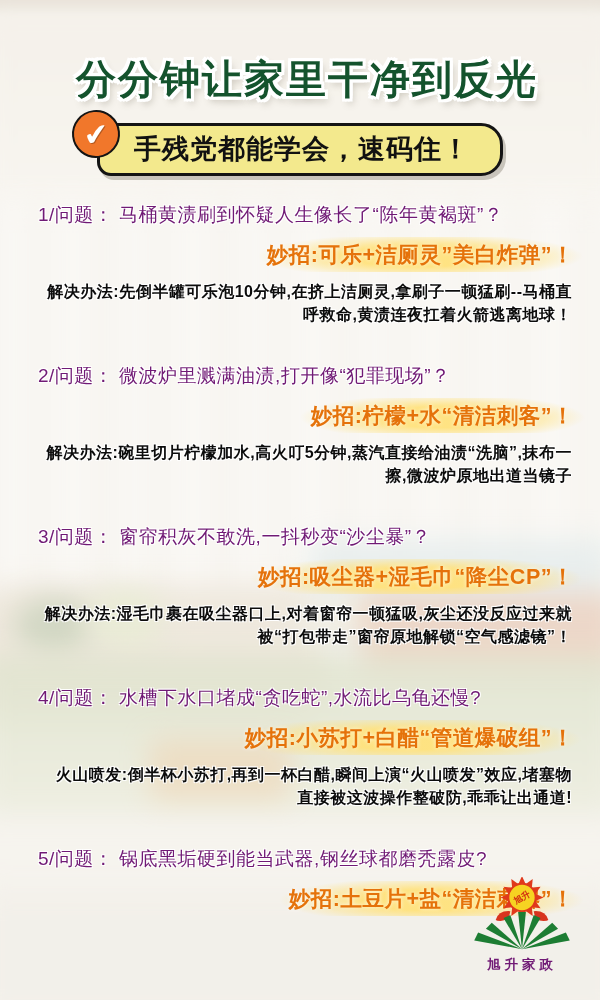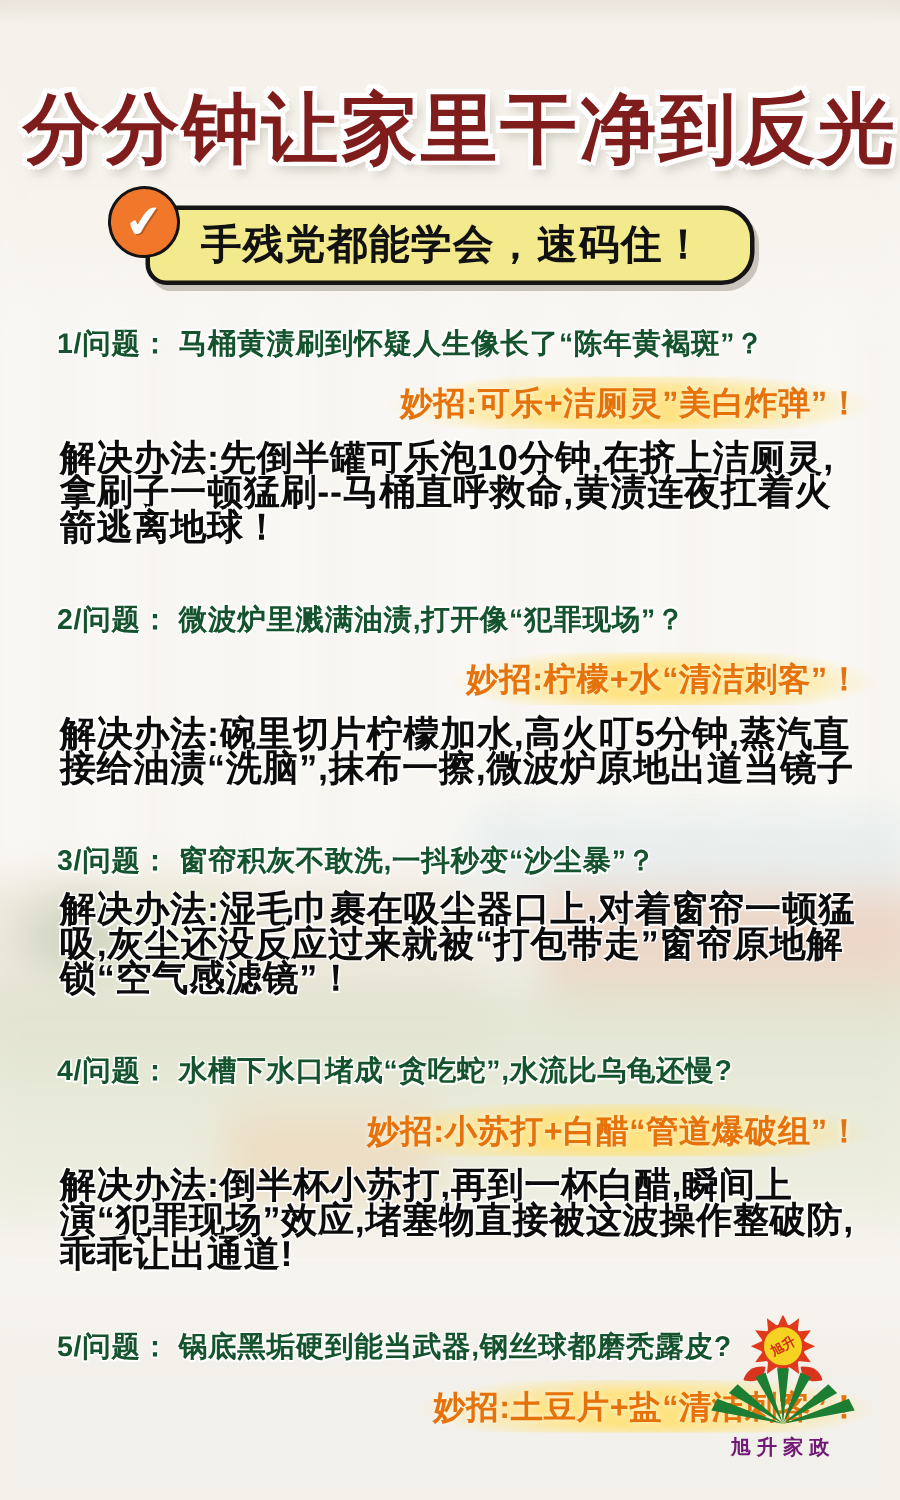--- a/index.html
+++ b/index.html
@@ -36,24 +36,24 @@
                  background: linear-gradient(#c2cda6, #dde1c8); opacity: .8; }
   .bg-stone    { left: -20px; right: -20px; bottom: -20px; height: 130px; background: #e9e6de; }
   .bg-basket   { left: 150px; top: 740px; width: 140px; height: 60px; background: #e2b277; opacity: .6; }
   .bg-veil     { inset: 0; background: rgba(252, 250, 246, .48); filter: none !important; }
 
   
   .content { position: relative; padding-top: 52px; }
 
   .title {
     text-align: center;
-    font-size: 51px;
+    font-size: 40px;
     font-weight: 900;
     letter-spacing: 2px;
-    color: #7f1d1d;
+    color: #14532d;
     white-space: nowrap;
     text-shadow:
       -3px -3px 0 #fff, 3px -3px 0 #fff, -3px 3px 0 #fff, 3px 3px 0 #fff,
       0 -3px 0 #fff, 0 3px 0 #fff, -3px 0 0 #fff, 3px 0 0 #fff,
       3px 5px 7px rgba(90,80,60,.35);
     margin-left: 14px;
   }
 
   .badge-wrap { display: flex; justify-content: center; margin-top: 16px; }
   .badge {
@@ -85,44 +85,44 @@
     transform: rotate(-6deg);
     text-shadow: 1px 1px 0 rgba(0,0,0,.25);
   }
 
   .sections { margin-top: 26px; }
   .section { margin-bottom: 37px; }
 
   .question {
     padding: 0 26px 0 38px;
     font-size: 19px;
-    font-weight: 700;
-    color: #14532d;
+    font-weight: 400;
+    color: #701a75;
     letter-spacing: .5px;
     text-shadow: -1px -1px 0 rgba(255,255,255,.9), 1px -1px 0 rgba(255,255,255,.9),
                  -1px 1px 0 rgba(255,255,255,.9), 1px 1px 0 rgba(255,255,255,.9);
     white-space: nowrap;
   }
   .tip-row { display: flex; justify-content: flex-end; margin-top: 9px; }
   .tip {
     font-size: 21.5px;
     font-weight: 900;
     color: #e5720a;
     letter-spacing: .5px;
     padding: 3px 26px;
     white-space: nowrap;
     background: radial-gradient(ellipse 58% 85% at 50% 55%,
                 rgba(255,226,125,.95) 35%, rgba(255,226,125,0) 78%);
     text-shadow: 0 0 4px rgba(255,255,255,.8);
   }
   .solution {
     margin-top: 8px;
     padding: 0 28px;
-    text-align: left;
-    font-size: 24px;
+    text-align: right;
+    font-size: 16px;
     font-weight: 800;
     line-height: 23px;
     color: #0c0c0c;
     letter-spacing: .5px;
     text-shadow: -1px -1px 0 rgba(255,255,255,.9), 1px -1px 0 rgba(255,255,255,.9),
                  -1px 1px 0 rgba(255,255,255,.9), 1px 1px 0 rgba(255,255,255,.9);
     margin-left: 12px;
   }
 
   
@@ -187,29 +187,32 @@
       <div class="section">
         <div class="question">2/问题： 微波炉里溅满油渍,打开像“犯罪现场”？</div>
         <div class="tip-row">
           <span class="tip">妙招:柠檬+水“清洁刺客”！</span>
         </div>
         <div class="solution">解决办法:碗里切片柠檬加水,高火叮5分钟,蒸汽直接给油渍“洗脑”,抹布一擦,微波炉原地出道当镜子</div>
       </div>
 
       <div class="section">
         <div class="question">3/问题： 窗帘积灰不敢洗,一抖秒变“沙尘暴”？</div>
+        <div class="tip-row">
+          <span class="tip">妙招:吸尘器+湿毛巾“降尘CP”！</span>
+        </div>
         <div class="solution">解决办法:湿毛巾裹在吸尘器口上,对着窗帘一顿猛吸,灰尘还没反应过来就被“打包带走”窗帘原地解锁“空气感滤镜”！</div>
       </div>
 
       <div class="section">
         <div class="question">4/问题： 水槽下水口堵成“贪吃蛇”,水流比乌龟还慢?</div>
         <div class="tip-row">
           <span class="tip">妙招:小苏打+白醋“管道爆破组”！</span>
         </div>
-        <div class="solution">解决办法:倒半杯小苏打,再到一杯白醋,瞬间上演“犯罪现场”效应,堵塞物直接被这波操作整破防,乖乖让出通道!</div>
+        <div class="solution">火山喷发:倒半杯小苏打,再到一杯白醋,瞬间上演“火山喷发”效应,堵塞物直接被这波操作整破防,乖乖让出通道!</div>
       </div>
 
       <div class="section">
         <div class="question">5/问题： 锅底黑垢硬到能当武器,钢丝球都磨秃露皮?</div>
         <div class="tip-row">
           <span class="tip">妙招:土豆片+盐“清洁刺客”！</span>
         </div>
       </div>
 
     </div>

